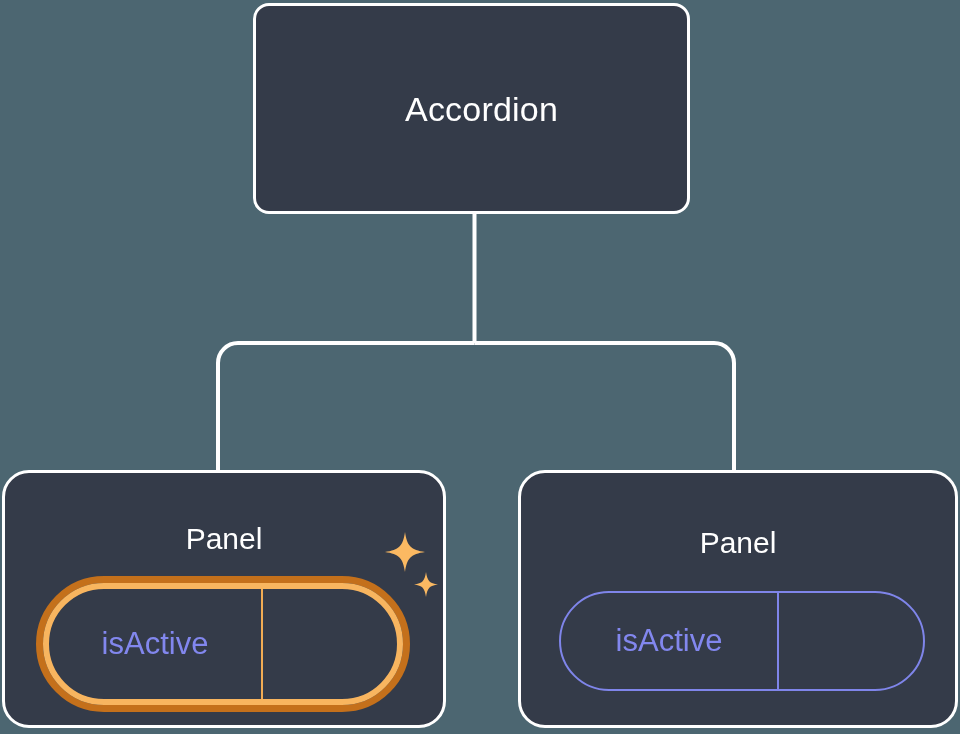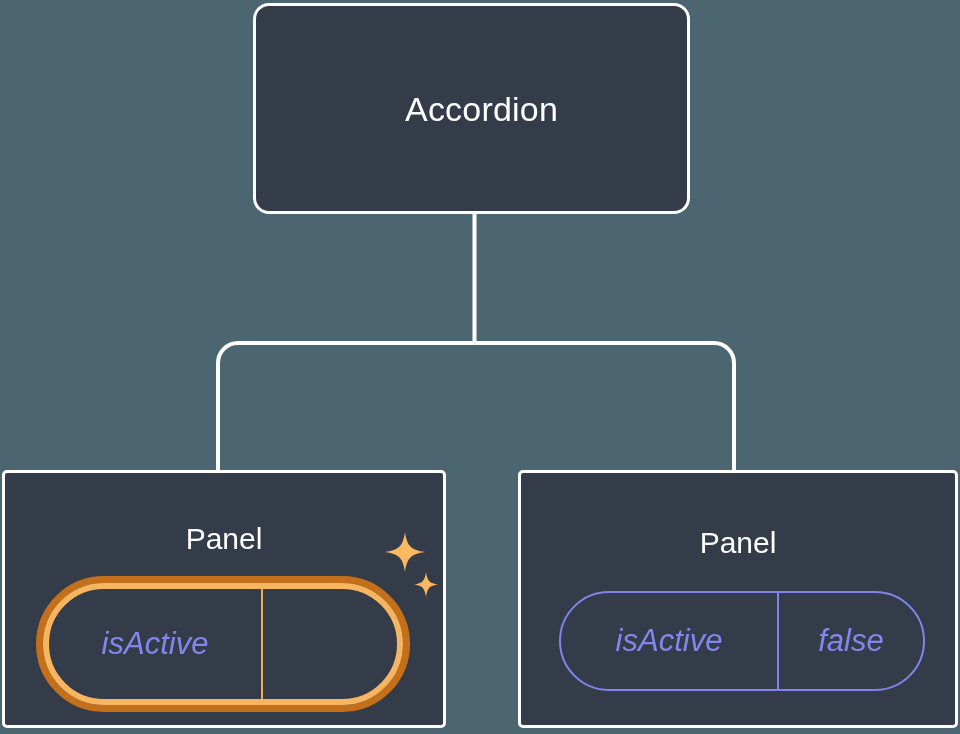--- a/index.html
+++ b/index.html
@@ -55,21 +55,21 @@
     font-weight: 400;
     letter-spacing: 0.2px;
     color: #ffffff;
     line-height: 1;
     margin-left: 20px;
   }
 
   .node-panel {
     top: 470px;
     height: 258px;
-    border-radius: 5px;
+    border-radius: 27px;
   }
 
   .node-panel.left  { left: 2px;   width: 444px; }
   .node-panel.right { left: 518px; width: 440px; }
 
   .panel-title {
     position: absolute;
     left: 0;
     right: 0;
     text-align: center;
@@ -88,21 +88,20 @@
     display: flex;
     align-items: stretch;
   }
 
   .pill-cell {
     display: flex;
     align-items: center;
     justify-content: center;
     box-sizing: border-box;
     white-space: nowrap;
-    font-style: italic;
   }
 
   
   .pill-plain {
     left: 38px;
     top: 118px;
     width: 366px;
     height: 100px;
     border: 2px solid #7f85ea;
     border-radius: 50px;
@@ -200,17 +199,16 @@
   <svg class="sparkles" viewBox="0 0 60 72" width="60" height="72" aria-hidden="true">
     <path d="M 22 0 C 24 14 28 18 42 20 C 28 22 24 26 22 40 C 20 26 16 22 2 20 C 16 18 20 14 22 0 Z" fill="#fbb962"></path>
     <path d="M 43 40 C 44.3 49 46.6 51.3 55 52.5 C 46.6 53.7 44.3 56 43 65 C 41.7 56 39.4 53.7 31 52.5 C 39.4 51.3 41.7 49 43 40 Z" fill="#fbb962"></path>
   </svg>
 
   <div class="node node-panel right">
     <span class="panel-title">Panel</span>
 
     <div class="pill pill-plain">
       <div class="pill-cell key">isActive</div>
-      <div class="pill-cell val">false</div>
     </div>
   </div>
 
 </div>
 
 </body></html>

